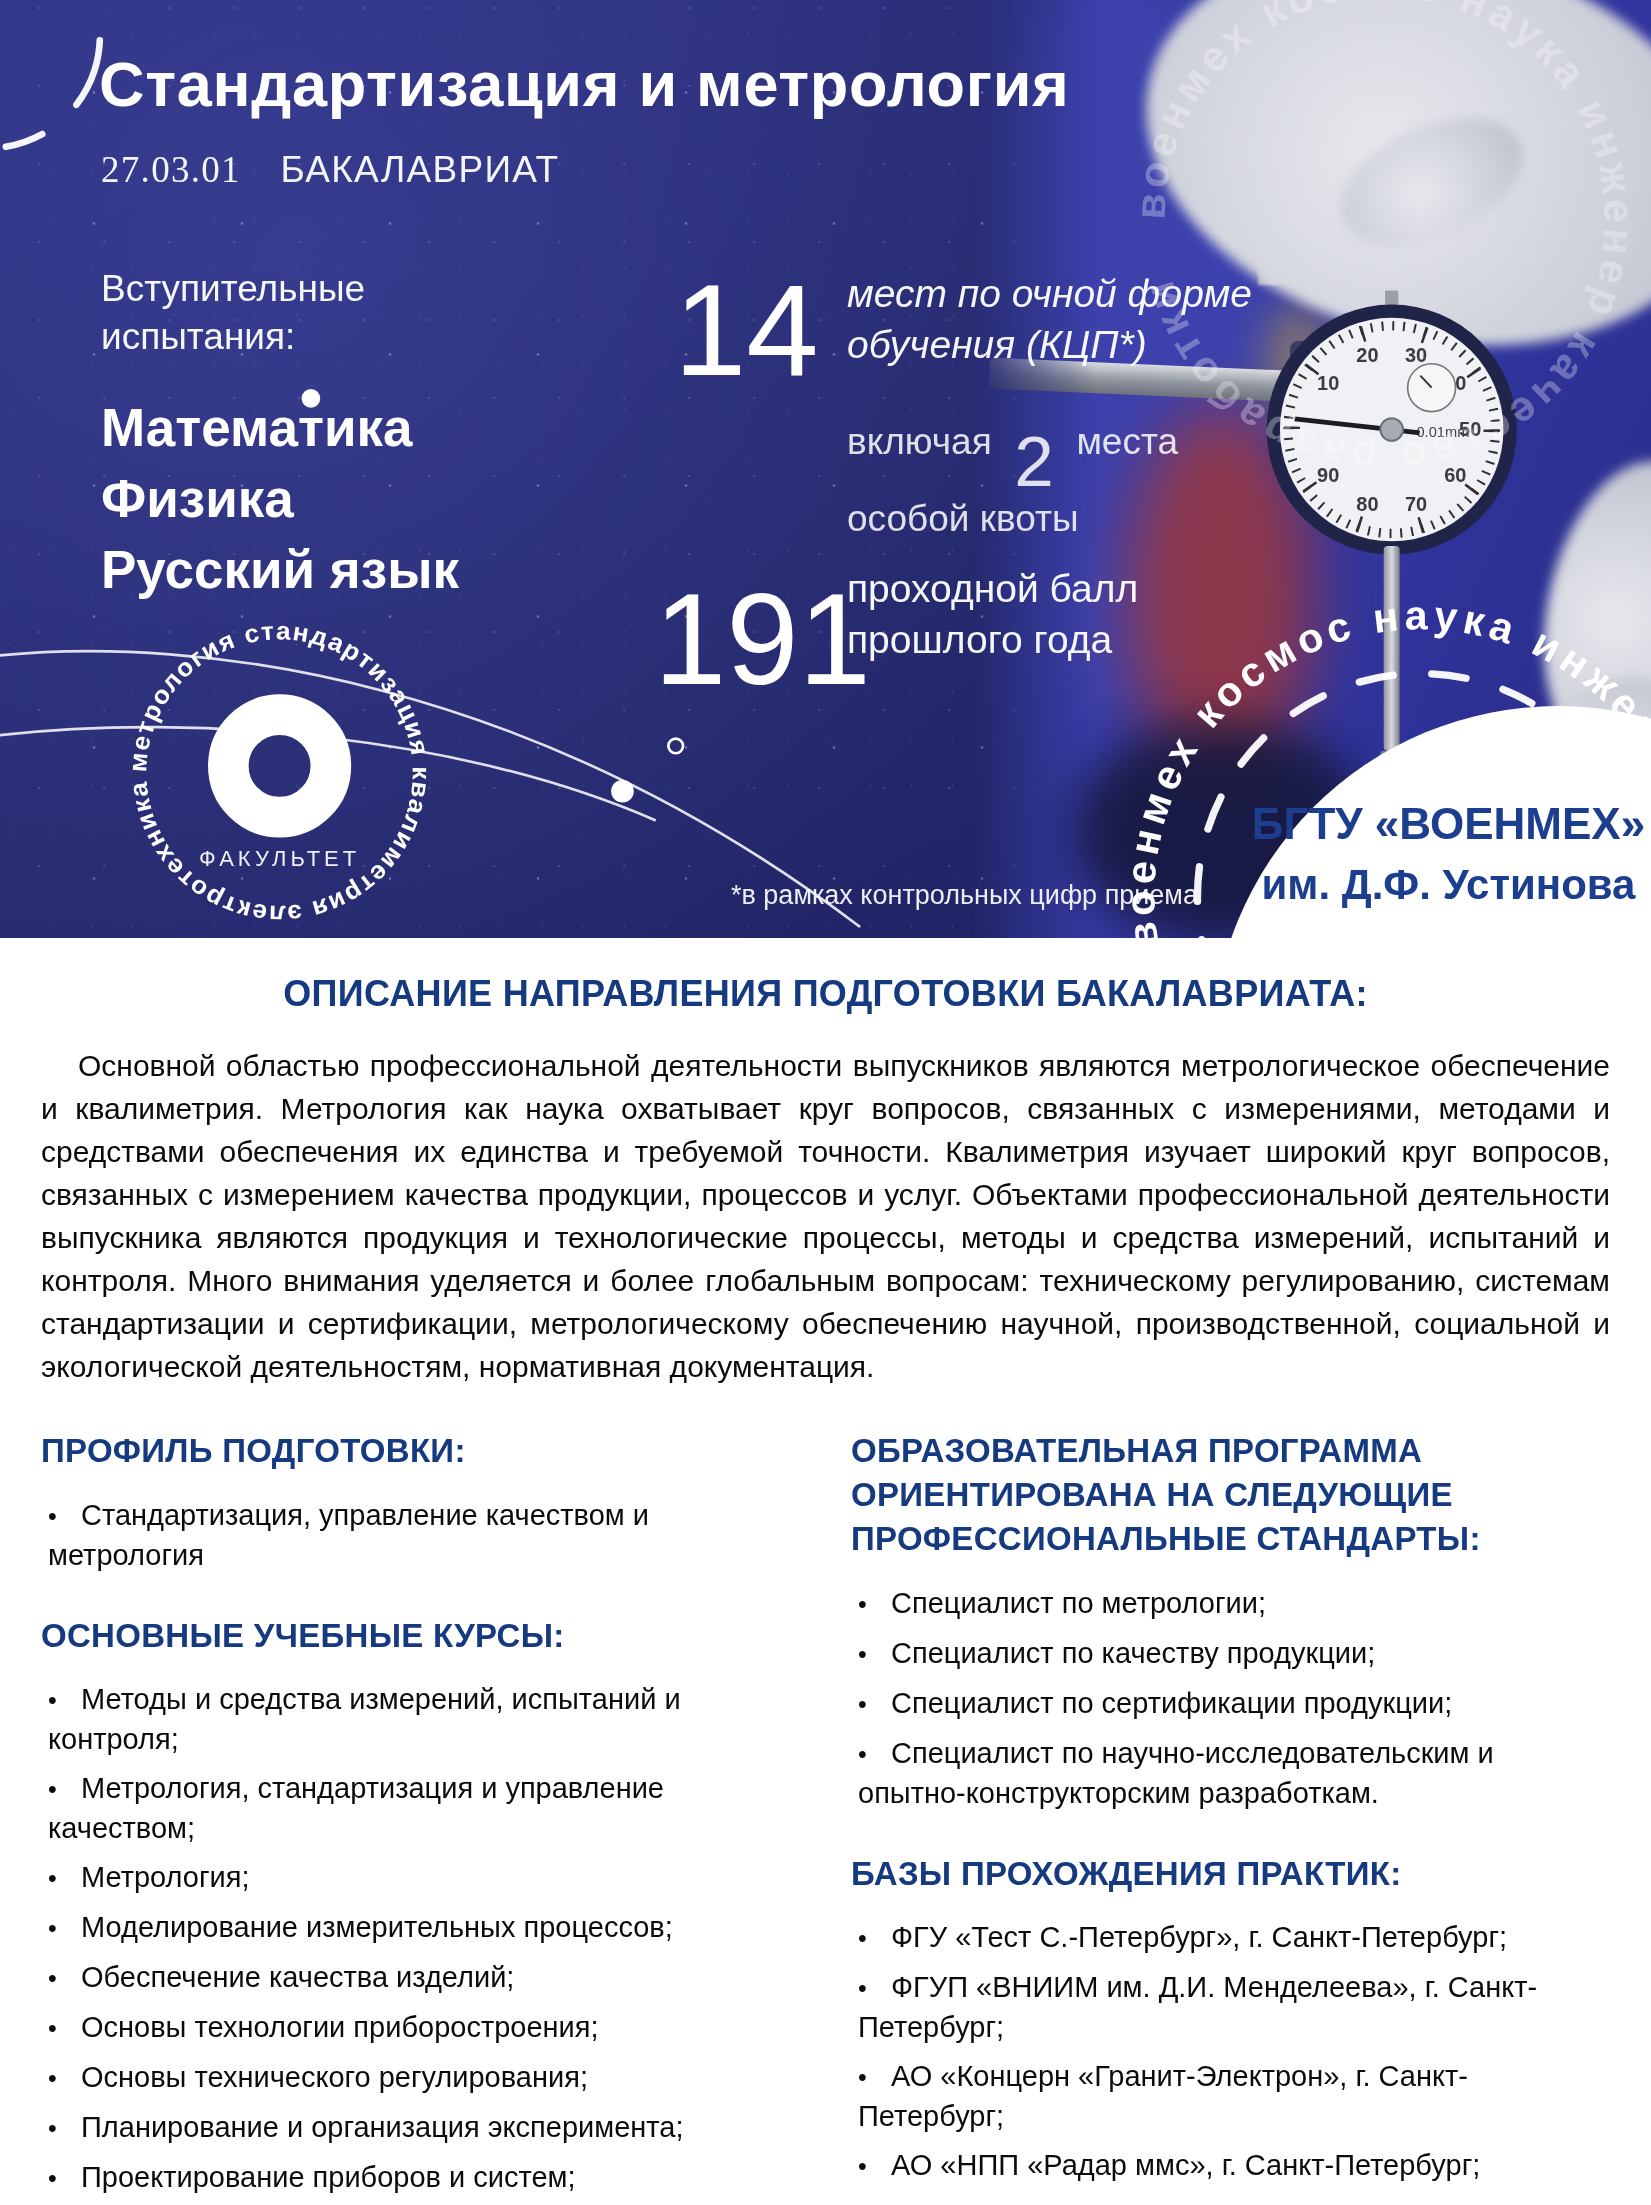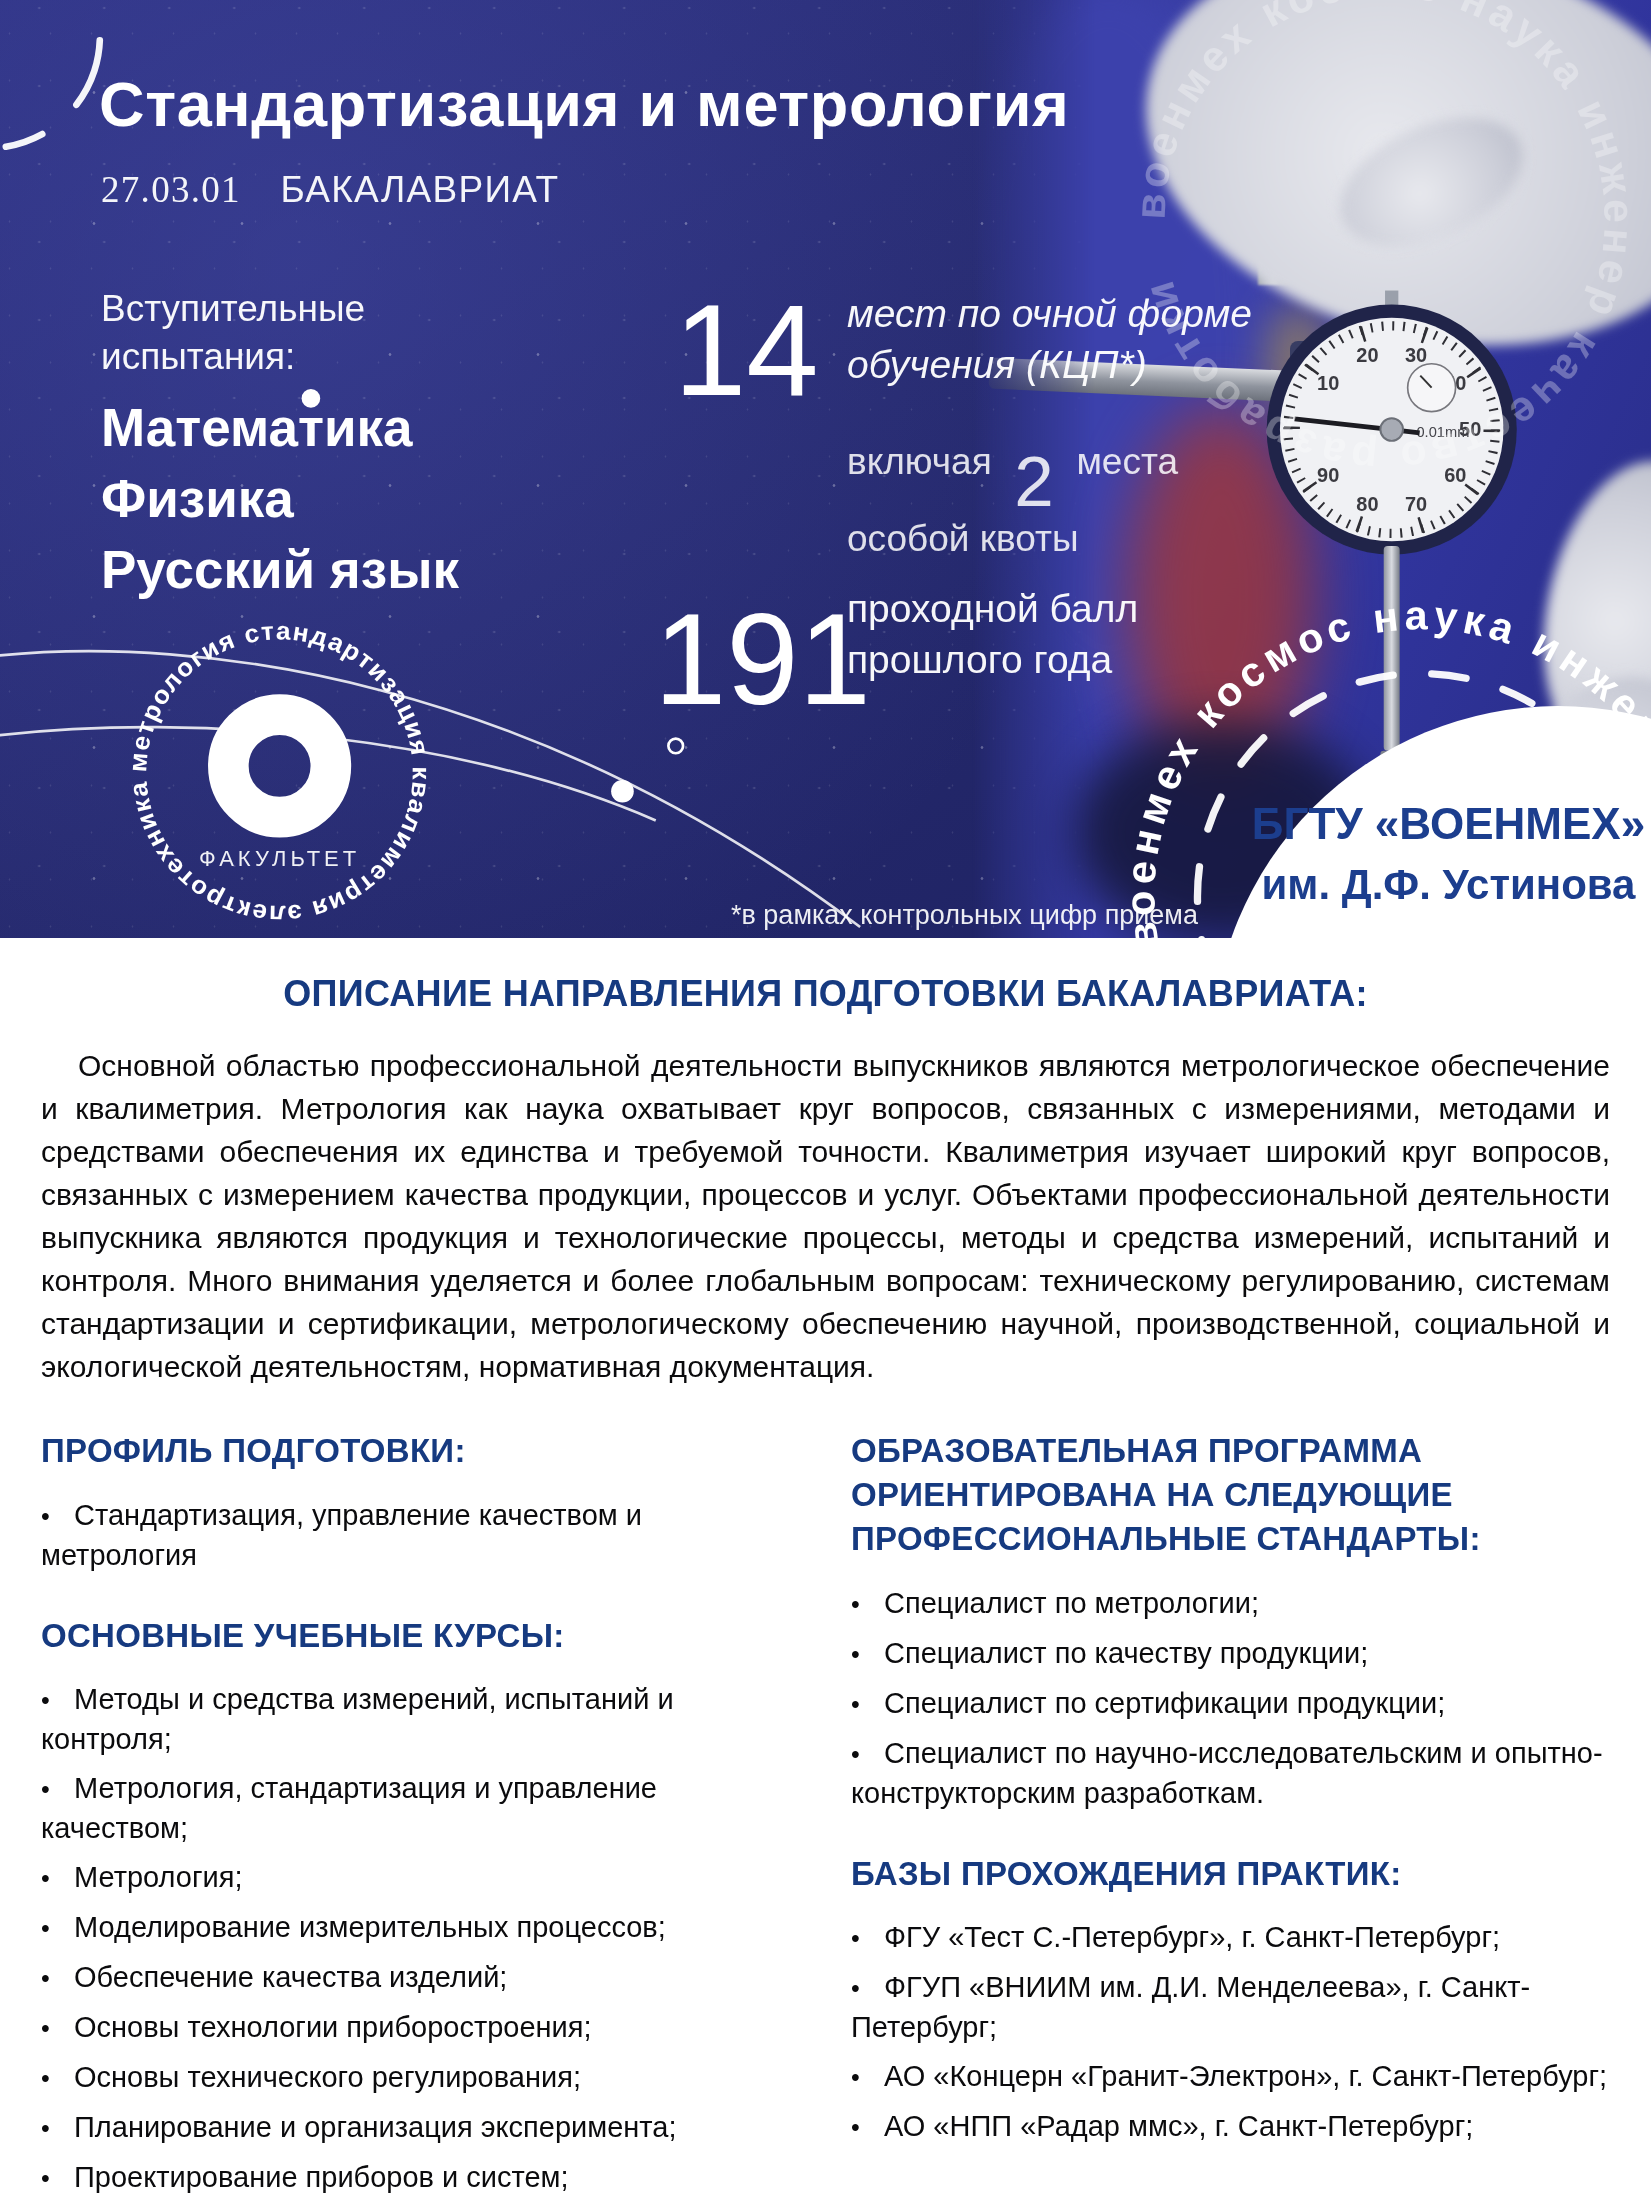--- a/index.html
+++ b/index.html
@@ -53,21 +53,21 @@
 
   
   .hero-deco{position:absolute;left:0;top:0;z-index:5;pointer-events:none;}
   .orbit-line{stroke:rgba(255,255,255,.85);stroke-width:4;fill:none;}
   .ringtext{font:bold 38px "Liberation Sans",sans-serif;fill:#ffffff;letter-spacing:2px;}
   .orbittext{font:bold 62px "Liberation Sans",sans-serif;fill:#ffffff;letter-spacing:8px;}
   .watermark{font:bold 64px "Liberation Sans",sans-serif;fill:rgba(255,255,255,.30);letter-spacing:7px;}
   .fac-caption{font:33px "Liberation Sans",sans-serif;fill:rgba(255,255,255,.93);letter-spacing:6px;}
 
   
-  .hero-text{position:absolute;z-index:6;color:#fff;margin-top:20px;}
+  .hero-text{position:absolute;z-index:6;color:#fff;}
   .title{left:99px;top:48px;font-size:63px;font-weight:bold;letter-spacing:0.7px;}
   .subtitle{left:101px;top:148px;font-size:37px;color:rgba(255,255,255,.95);letter-spacing:1.3px;}
   .subtitle .code{margin-right:28px;font-family:Liberation Serif, serif;}
   .exams-label{left:101px;top:265px;font-size:37px;line-height:48px;width:400px;color:rgba(255,255,255,.96);}
   .exams{left:101px;top:392px;margin:0;padding:0;list-style:none;}
   .exams li{font-size:53px;font-weight:bold;line-height:71px;}
   .stat-num{font-size:130px;font-weight:400;line-height:1;}
   .num14{left:674px;top:265px;}
   .num191{left:654px;top:574px;}
   .stat-label{font-size:39px;line-height:51px;color:rgba(255,255,255,.96);}
@@ -81,21 +81,21 @@
 
   
   .white{position:absolute;left:0;top:938px;width:1651px;height:1268px;background:#fff;}
   .content{position:relative;z-index:1;padding:35px 41px 0 41px;color:#0b0b0d;}
   .desc-heading{text-align:center;font-size:36px;font-weight:bold;color:#163a80;margin:0 0 29px 0;letter-spacing:0.3px;}
   .desc-text{font-size:30px;line-height:43px;text-align:justify;text-indent:37px;margin:0;}
   .cols{display:flex;gap:51px;margin-top:41px;}
   .col{flex:1;min-width:0;}
   .col h3{font-size:33px;font-weight:bold;color:#163a80;margin:0 0 22.6px 0;line-height:44px;letter-spacing:0.3px;}
   .col .gap{height:29px;}
-  ul.blist{list-style:none;margin:0;padding:0;}
+  ul.blist{list-style:none;margin:7px;padding:0;}
   ul.blist li{font-size:29px;line-height:39px;margin-bottom:10px;}
   ul.blist .blt{display:inline-block;width:33px;font-size:25px;}
 </style>
 </head>
 <body>
 
 <div class="page">
 
   <div class="hero">
     <div class="stars"></div>

